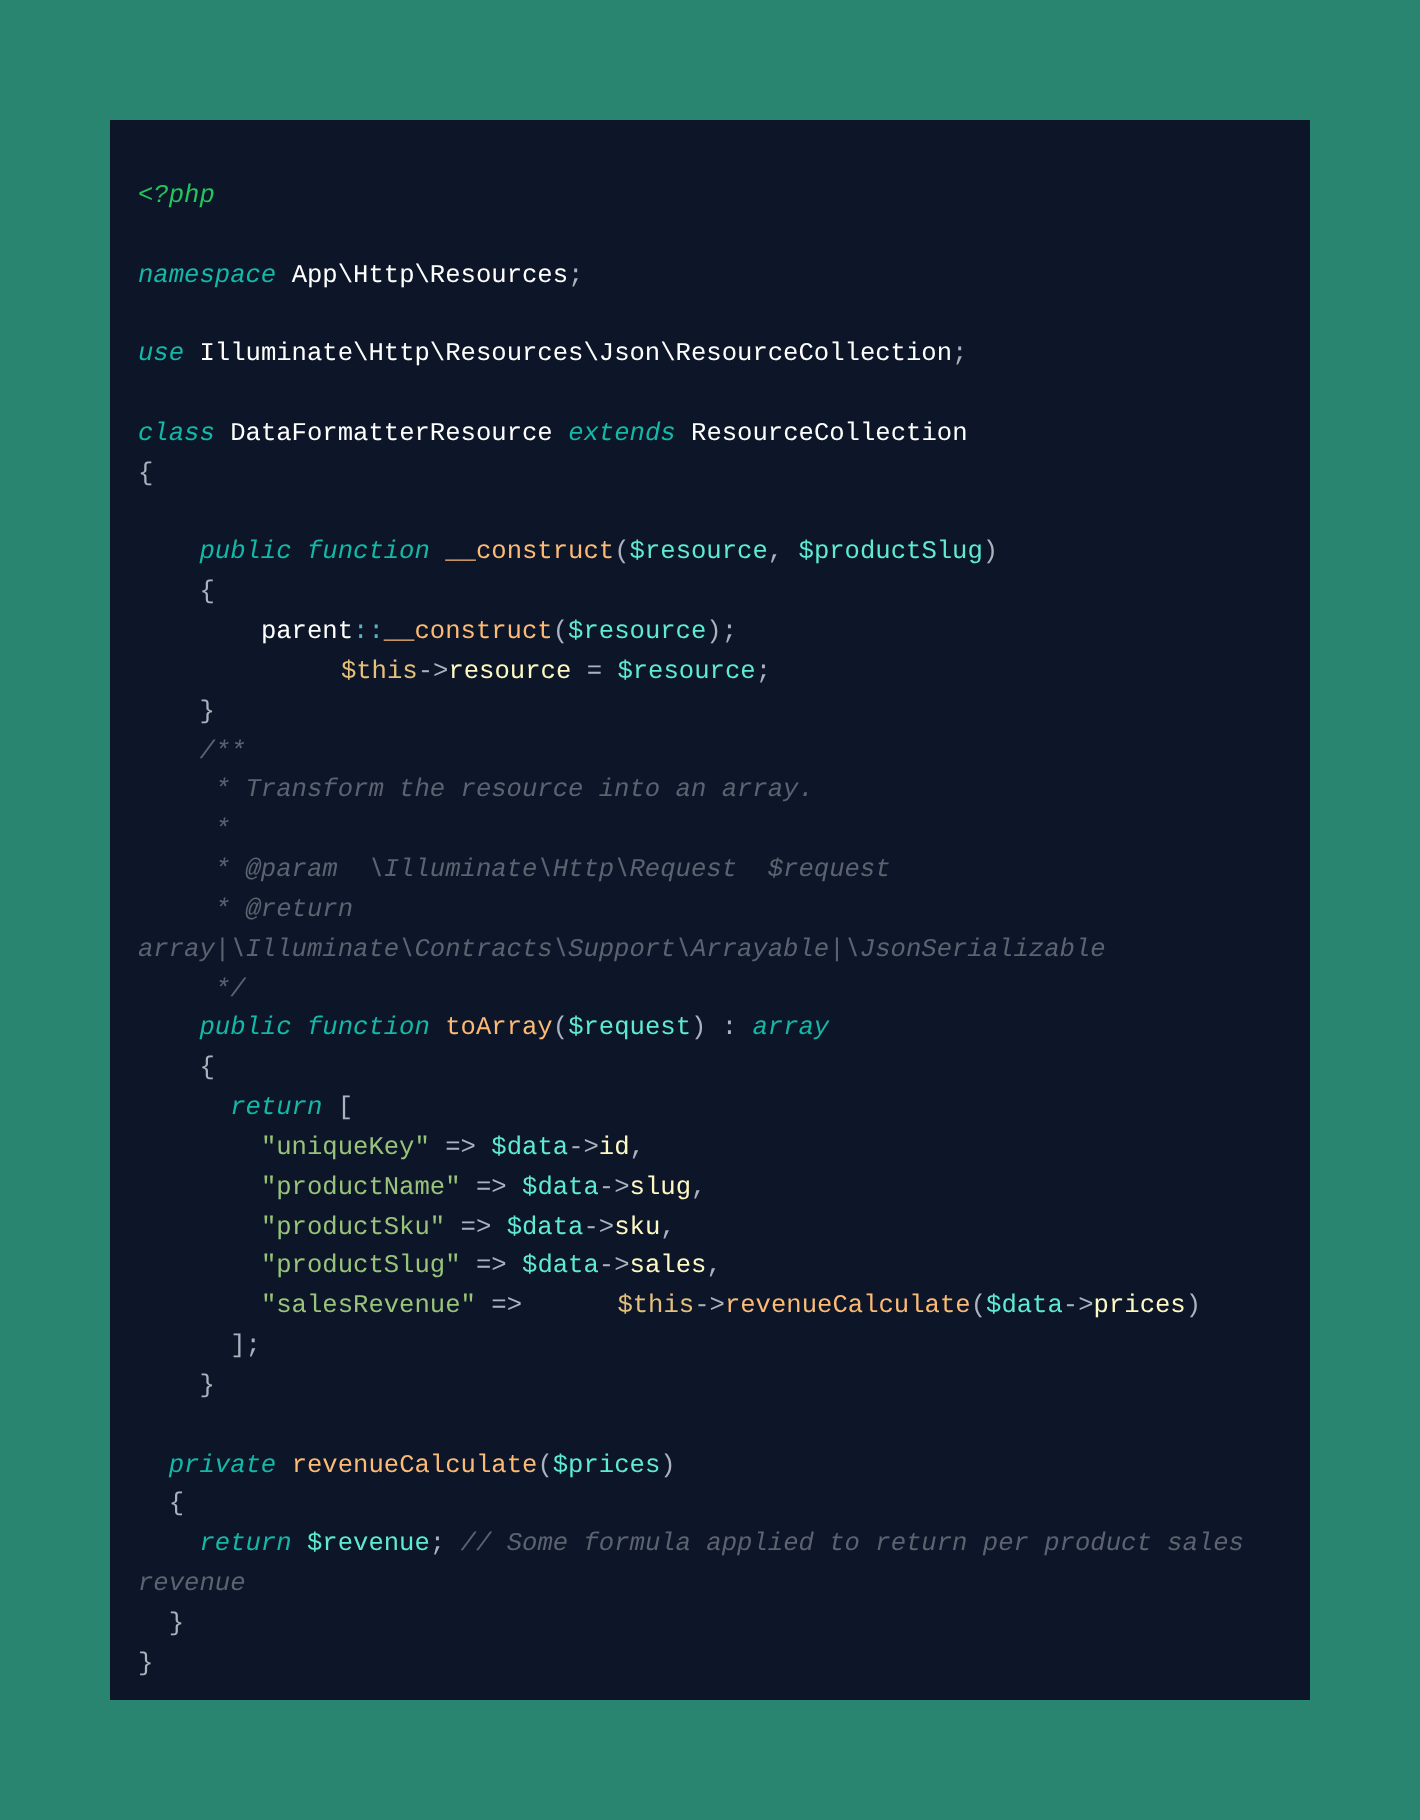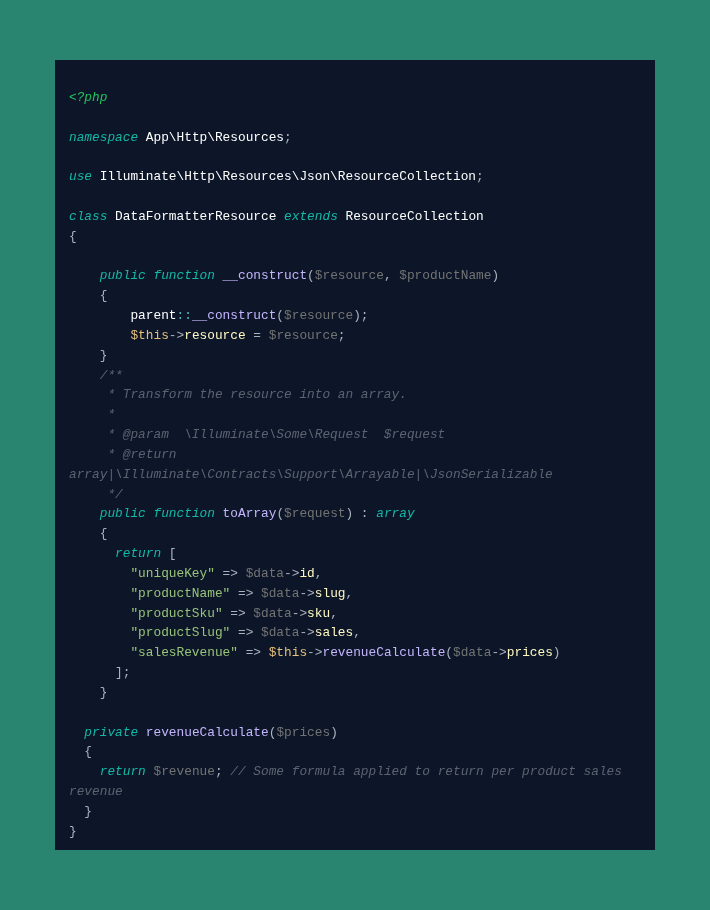--- a/index.html
+++ b/index.html
@@ -20,52 +20,52 @@
   pre {
     color: #abb2bf;
     font-size: 12.8px;
     line-height: 1.55;
     font-family: inherit;
     white-space: pre-wrap;
     word-wrap: break-word;
   }
   .kw { color: #14b8a6; font-style: italic; }      
   .cls { color: #ffffff; }                           
-  .fn { color: #c4b5fd; }                            
+  .fn { color: #fdba74; }                            
   .punct { color: #abb2bf; }                         
   .scope { color: #56b6c2; }                         
-  .var { color: #737373; }                           
+  .var { color: #5eead4; }                           
   .prop { color: #fef9c3; }                          
   .str { color: #98c379; }                           
   .comment { color: #5c6370; font-style: italic; }   
   .tag { color: #22c55e; font-style: italic; }       
-  .this { color: #e5c07b; }                          
+  .this { color: #e5c07b; margin-left: 40px; }                          
 </style>
 </head>
 <body>
 
 <div class="code-block">
 <pre><span class="tag">&lt;?php</span>
 
 <span class="kw">namespace</span> <span class="cls">App\Http\Resources</span><span class="punct">;</span>
 
 <span class="kw">use</span> <span class="cls">Illuminate\Http\Resources\Json\ResourceCollection</span><span class="punct">;</span>
 
 <span class="kw">class</span> <span class="cls">DataFormatterResource</span> <span class="kw">extends</span> <span class="cls">ResourceCollection</span>
 <span class="punct">{</span>
 
-    <span class="kw">public</span> <span class="kw">function</span> <span class="fn">__construct</span><span class="punct">(</span><span class="var">$resource</span><span class="punct">, </span><span class="var">$productName</span><span class="punct">)</span>
+    <span class="kw">public</span> <span class="kw">function</span> <span class="fn">__construct</span><span class="punct">(</span><span class="var">$resource</span><span class="punct">, </span><span class="var">$productSlug</span><span class="punct">)</span>
     <span class="punct">{</span>
         <span class="cls">parent</span><span class="scope">::</span><span class="fn">__construct</span><span class="punct">(</span><span class="var">$resource</span><span class="punct">);</span>
         <span class="this">$this</span><span class="punct">-&gt;</span><span class="prop">resource</span> <span class="punct">=</span> <span class="var">$resource</span><span class="punct">;</span>
     <span class="punct">}</span>
     <span class="comment">/**</span>
     <span class="comment"> * Transform the resource into an array.</span>
     <span class="comment"> *</span>
-    <span class="comment"> * @param  \Illuminate\Some\Request  $request</span>
+    <span class="comment"> * @param  \Illuminate\Http\Request  $request</span>
     <span class="comment"> * @return array|\Illuminate\Contracts\Support\Arrayable|\JsonSerializable</span>
     <span class="comment"> */</span>
     <span class="kw">public</span> <span class="kw">function</span> <span class="fn">toArray</span><span class="punct">(</span><span class="var">$request</span><span class="punct">) : </span><span class="kw">array</span>
     <span class="punct">{</span>
       <span class="kw">return</span> <span class="punct">[</span>
         <span class="str">"uniqueKey"</span> <span class="punct">=&gt;</span> <span class="var">$data</span><span class="punct">-&gt;</span><span class="prop">id</span><span class="punct">,</span>
         <span class="str">"productName"</span> <span class="punct">=&gt;</span> <span class="var">$data</span><span class="punct">-&gt;</span><span class="prop">slug</span><span class="punct">,</span>
         <span class="str">"productSku"</span> <span class="punct">=&gt;</span> <span class="var">$data</span><span class="punct">-&gt;</span><span class="prop">sku</span><span class="punct">,</span>
         <span class="str">"productSlug"</span> <span class="punct">=&gt;</span> <span class="var">$data</span><span class="punct">-&gt;</span><span class="prop">sales</span><span class="punct">,</span>
         <span class="str">"salesRevenue"</span> <span class="punct">=&gt;</span> <span class="this">$this</span><span class="punct">-&gt;</span><span class="fn">revenueCalculate</span><span class="punct">(</span><span class="var">$data</span><span class="punct">-&gt;</span><span class="prop">prices</span><span class="punct">)</span>

